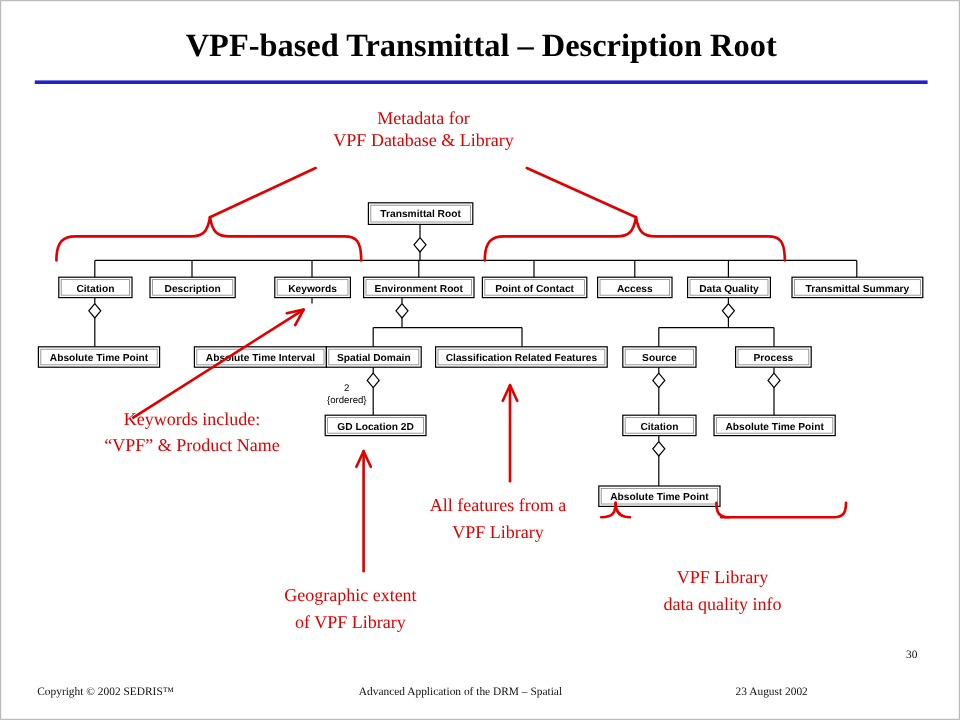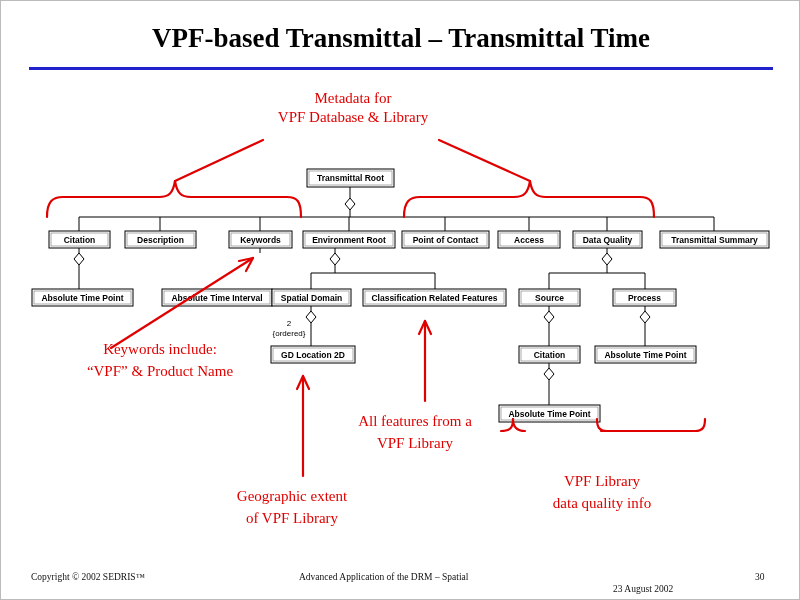--- a/index.html
+++ b/index.html
@@ -19,29 +19,29 @@
     position:absolute;left:28px;top:66px;width:744px;height:3px;
     background:#2222cc;
   }
   #diagram{position:absolute;left:0;top:0;width:800px;height:600px;}
   .ftxt{
     position:absolute;font-family:"Liberation Serif",serif;
     font-size:9.5px;color:#111111;white-space:nowrap;
   }
   #f-copy{left:30px;top:571px;}
   #f-center{left:298px;top:571px;}
-  #f-date{left:612px;top:571px;margin-top:12px;}
-  #f-page{left:754px;top:571px;}
+  #f-date{left:612px;top:571px;}
+  #f-page{left:754px;top:540px;}
 </style>
 </head>
 <body>
 
 <div id="slide">
 
-  <div id="title">VPF-based Transmittal – Transmittal Time</div>
+  <div id="title">VPF-based Transmittal – Description Root</div>
   <div id="titlerule"></div>
 
   <svg id="diagram" viewBox="0 0 800 600" xmlns="http://www.w3.org/2000/svg">
 
     <g stroke="#000000" stroke-width="1" fill="none">
 
       <path d="M349,186 L349,197"></path>
 
       <path d="M349,197 L344,203 L349,209 L354,203 Z" fill="#ffffff"></path>
       <path d="M349,209 L349,216"></path>

